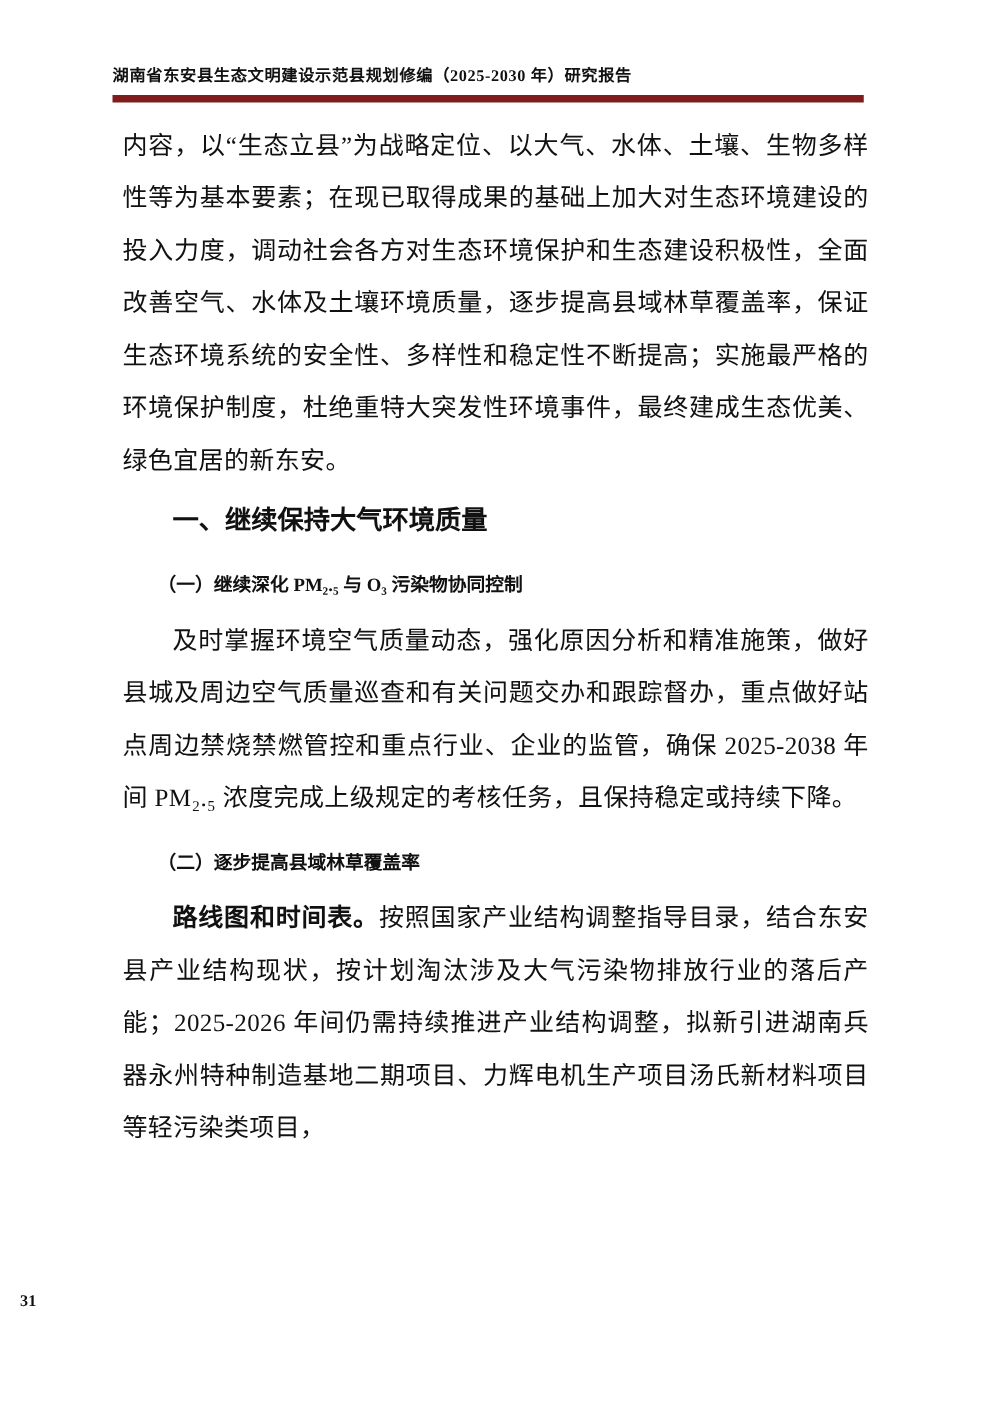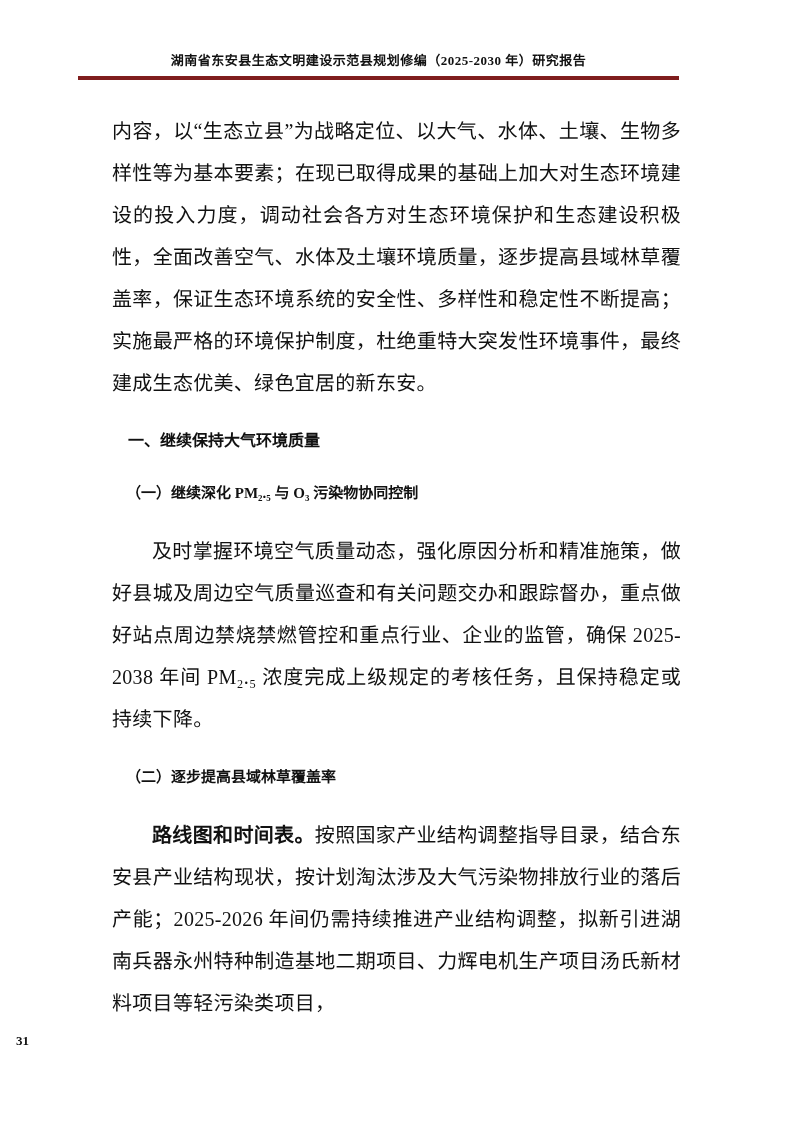--- a/index.html
+++ b/index.html
@@ -16,52 +16,52 @@
     margin: 0 auto;
     background: #ffffff;
     color: #111111;
     font-family: "Liberation Serif", "DejaVu Serif", serif;
     overflow: hidden;
   }
   
   .page-header {
     position: absolute;
     top: 50px;
-    left: 78px;
+    left: 90px;
     width: 601px;
-    text-align: center;
-    border-bottom: 4px solid #7f1d1d;
+    text-align: left;
+    border-bottom: 6px solid #7f1d1d;
     padding-bottom: 7px;
   }
   .header-title {
     font-size: 13px;
     font-weight: bold;
     letter-spacing: 0.5px;
     white-space: nowrap;
   }
   
   .content {
     position: absolute;
     top: 94px;
     left: 96px;
     width: 601px;
   }
   .body-par {
-    margin: 16px;
+    margin: 2px;
     font-size: 20px;
     line-height: 42px;
     text-align: justify;
     text-justify: inter-ideograph;
     text-indent: 2em;
     letter-spacing: 0.3px;
   }
   .no-indent { text-indent: 0; }
   .h-level1 {
     margin: 6px 0 0 0;
-    font-size: 16px;
+    font-size: 21px;
     line-height: 42px;
     font-weight: bold;
     text-indent: 2em;
     font-family: "Liberation Sans", "DejaVu Sans", sans-serif;
   }
   .h-level2 {
     margin: 10px 0 0 0;
     font-size: 15px;
     line-height: 42px;
     font-weight: bold;

